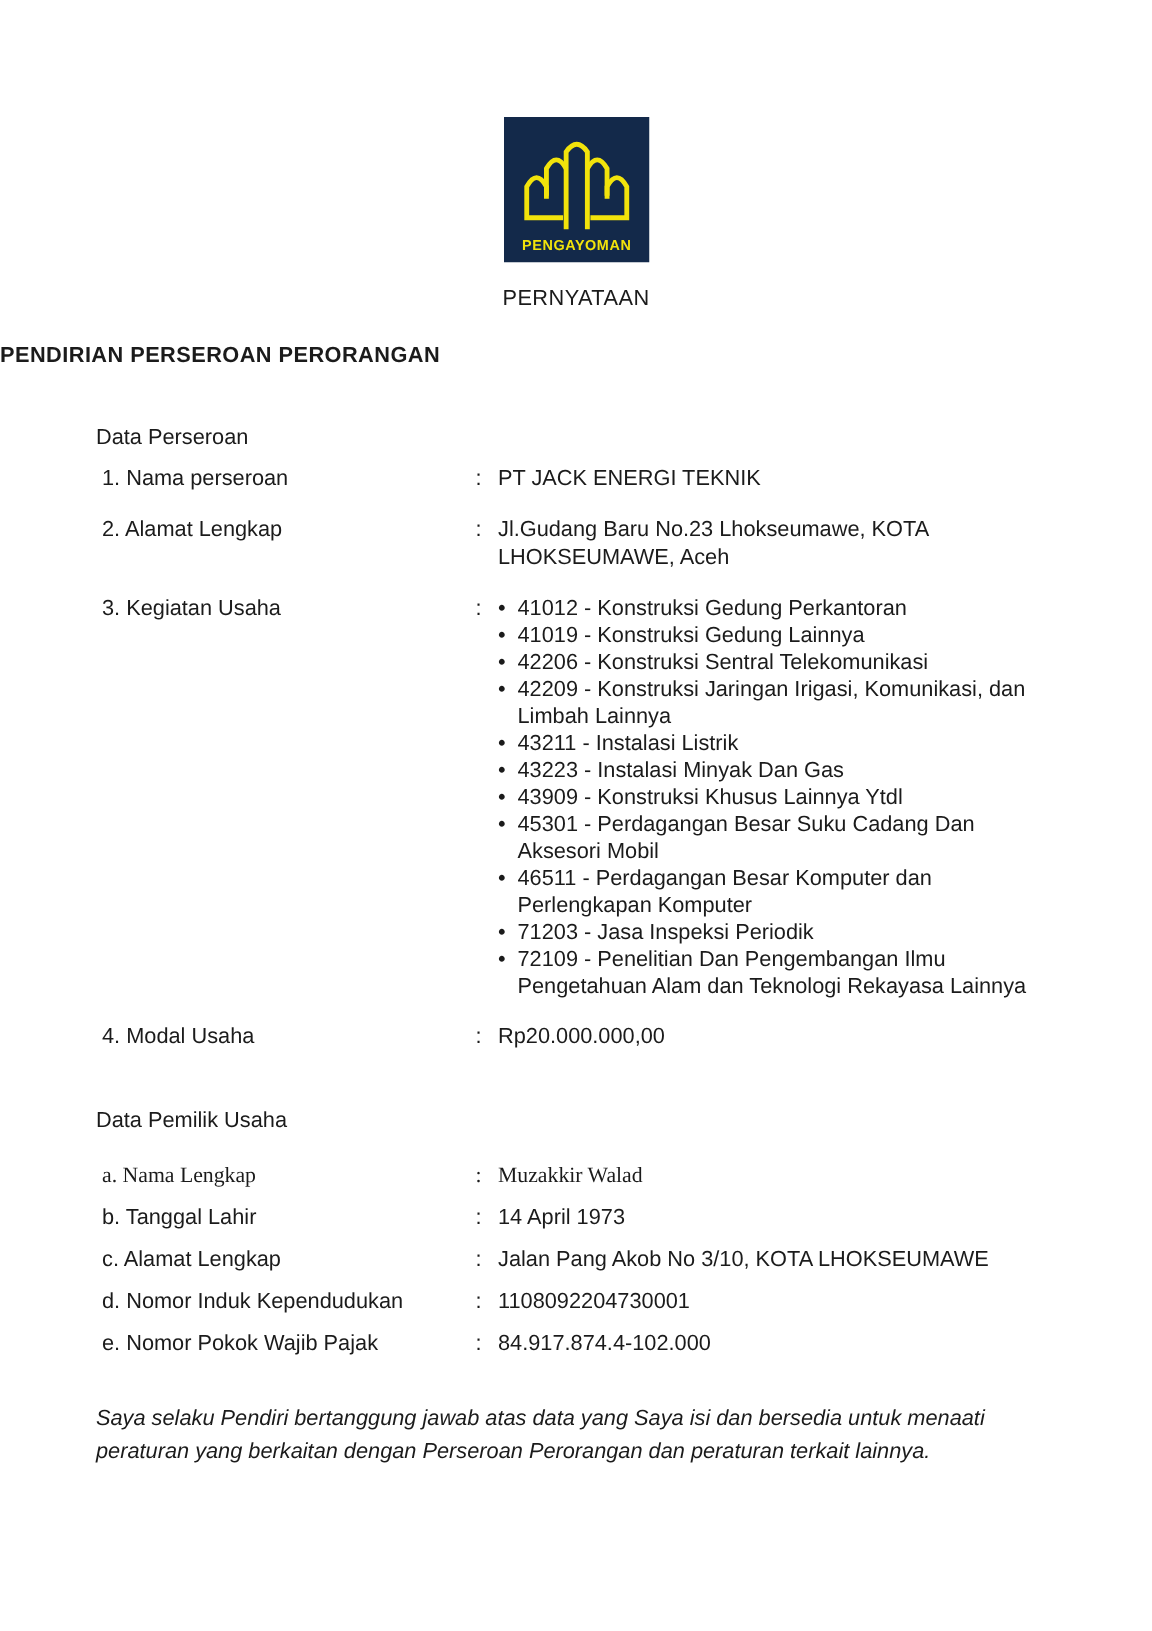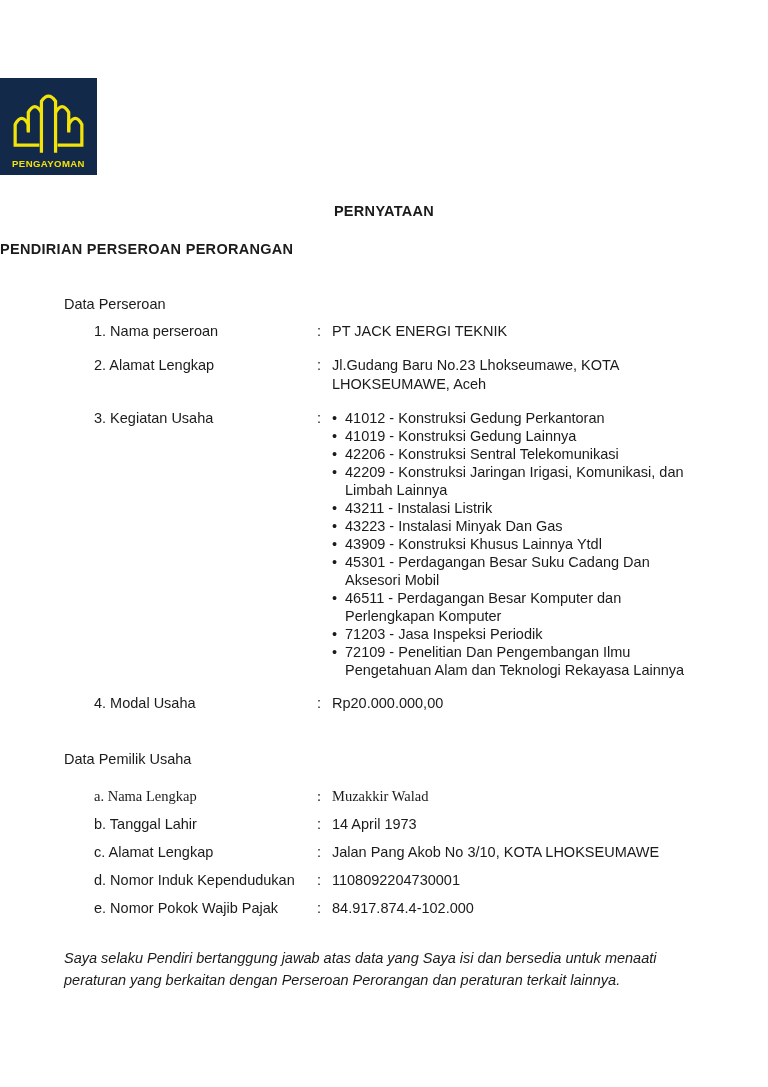--- a/index.html
+++ b/index.html
@@ -6,38 +6,38 @@
   .page{
     position:relative;
     width:768px;
     height:1087px;
     background:#ffffff;
     font-family:"Liberation Sans","DejaVu Sans",sans-serif;
     font-size:14.5px;
     color:#1b1b1b;
     overflow:hidden;
   }
-  .logo-wrap{display:flex;justify-content:flex-start;padding-top:78px;}
+  .logo-wrap{display:flex;justify-content:center;padding-top:78px;}
   .logo{width:97px;height:97px;display:block;}
-  .doc-title{text-align:center;font-weight:bold;margin-top:28px;letter-spacing:.3px;}
+  .doc-title{text-align:center;font-weight:normal;margin-top:16px;letter-spacing:.3px;}
   .doc-subtitle{text-align:left;font-weight:bold;margin-top:22px;letter-spacing:.3px;}
   .content{padding:0 64px;}
   .section-heading{font-weight:normal;margin-top:38px;line-height:19px;}
   .owner .section-heading{margin-top:37px;}
   .drow{
     display:grid;
     grid-template-columns:253px 15px 1fr;
     align-items:start;
     line-height:19px;
     margin-top:15px;
   }
   .drow.first{margin-top:8px;}
   .owner .drow{margin-top:9px;}
   .owner .drow.first{margin-top:18px;font-family:Liberation Serif, serif;}
-  .field-label{padding-left:4px;margin-left:26px;}
+  .field-label{padding-left:4px;}
   .colon{text-align:left;}
   .activities{list-style:none;margin:0;padding:0;line-height:18px;}
   .activities li{display:flex;}
   .activities .bullet{flex:0 0 13px;width:13px;}
   .declaration{
     margin-top:29px;
     font-style:italic;
     line-height:22px;
   }
 </style>

